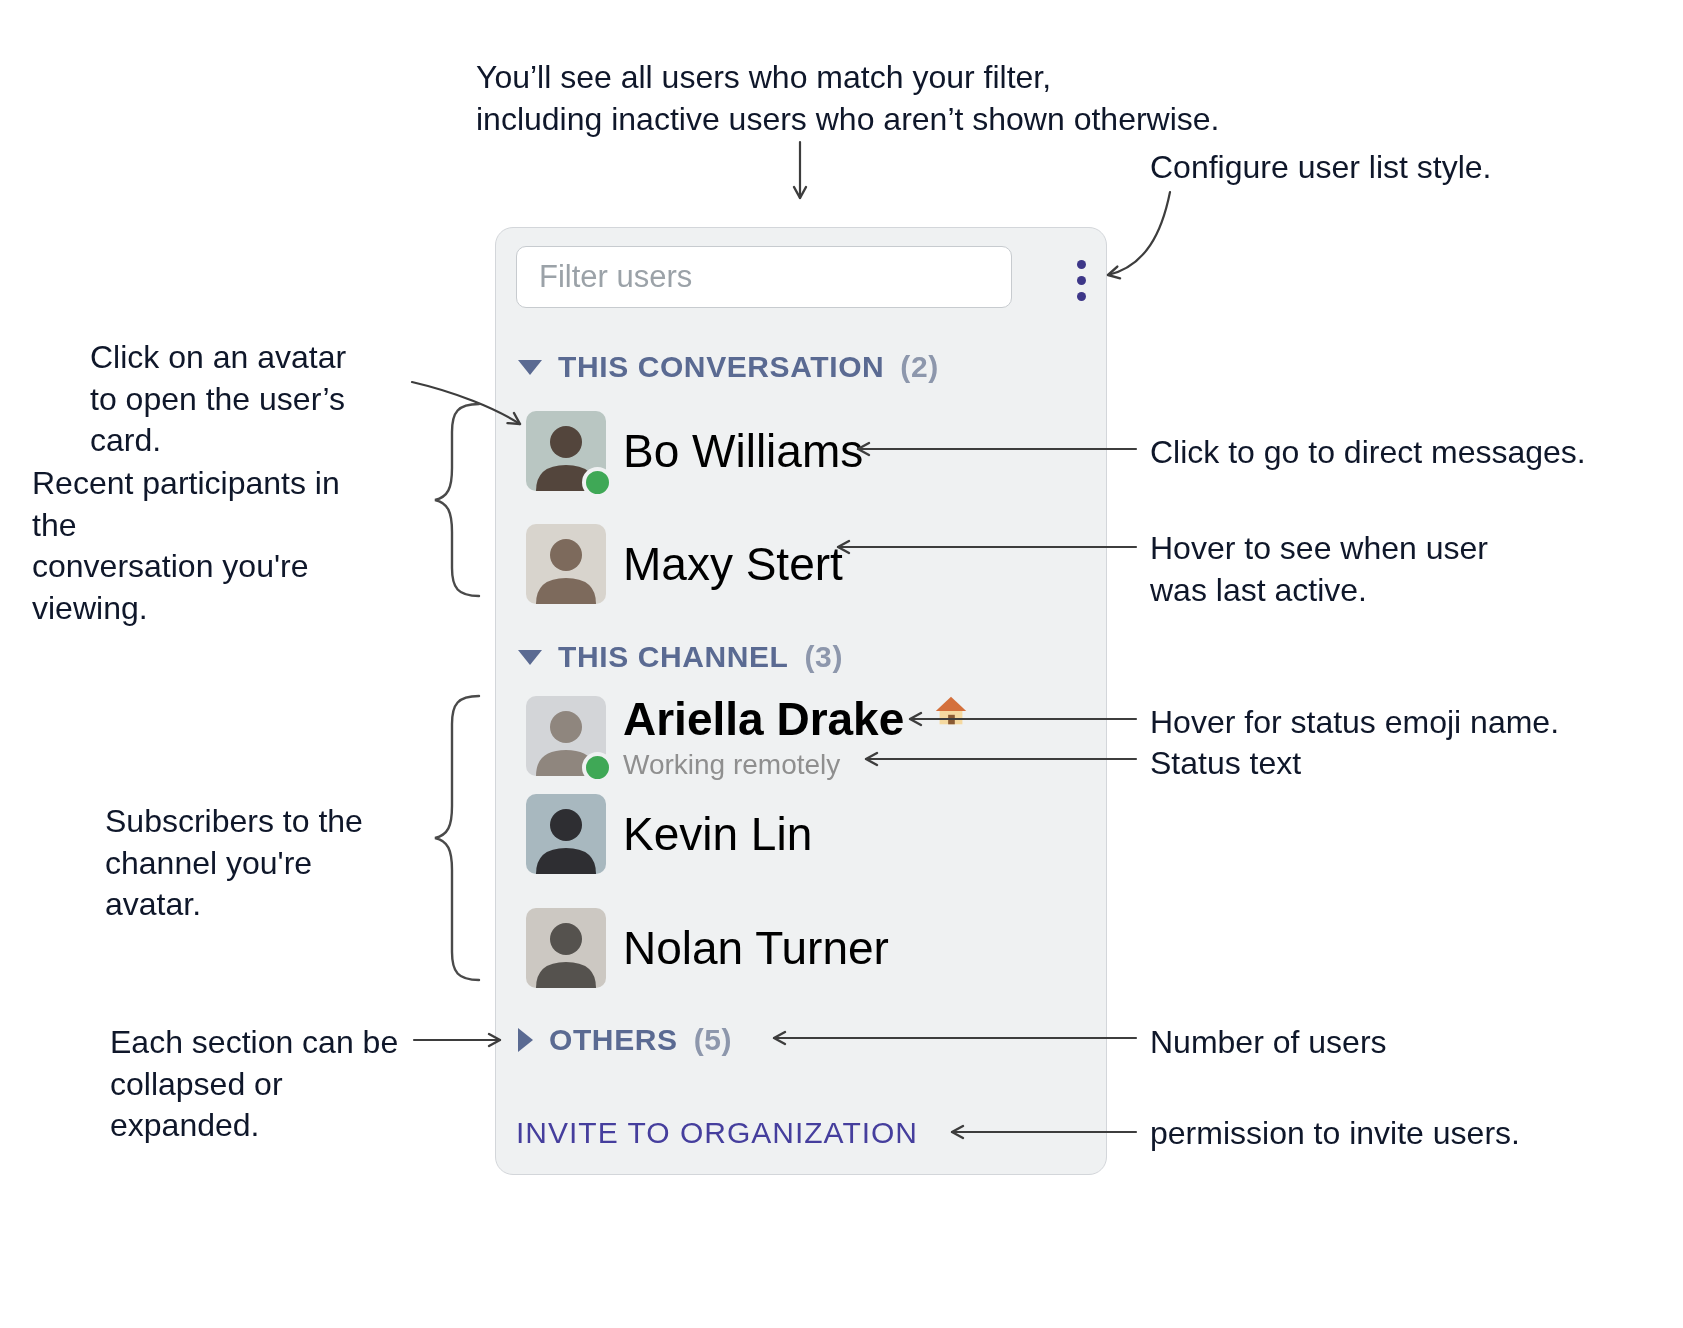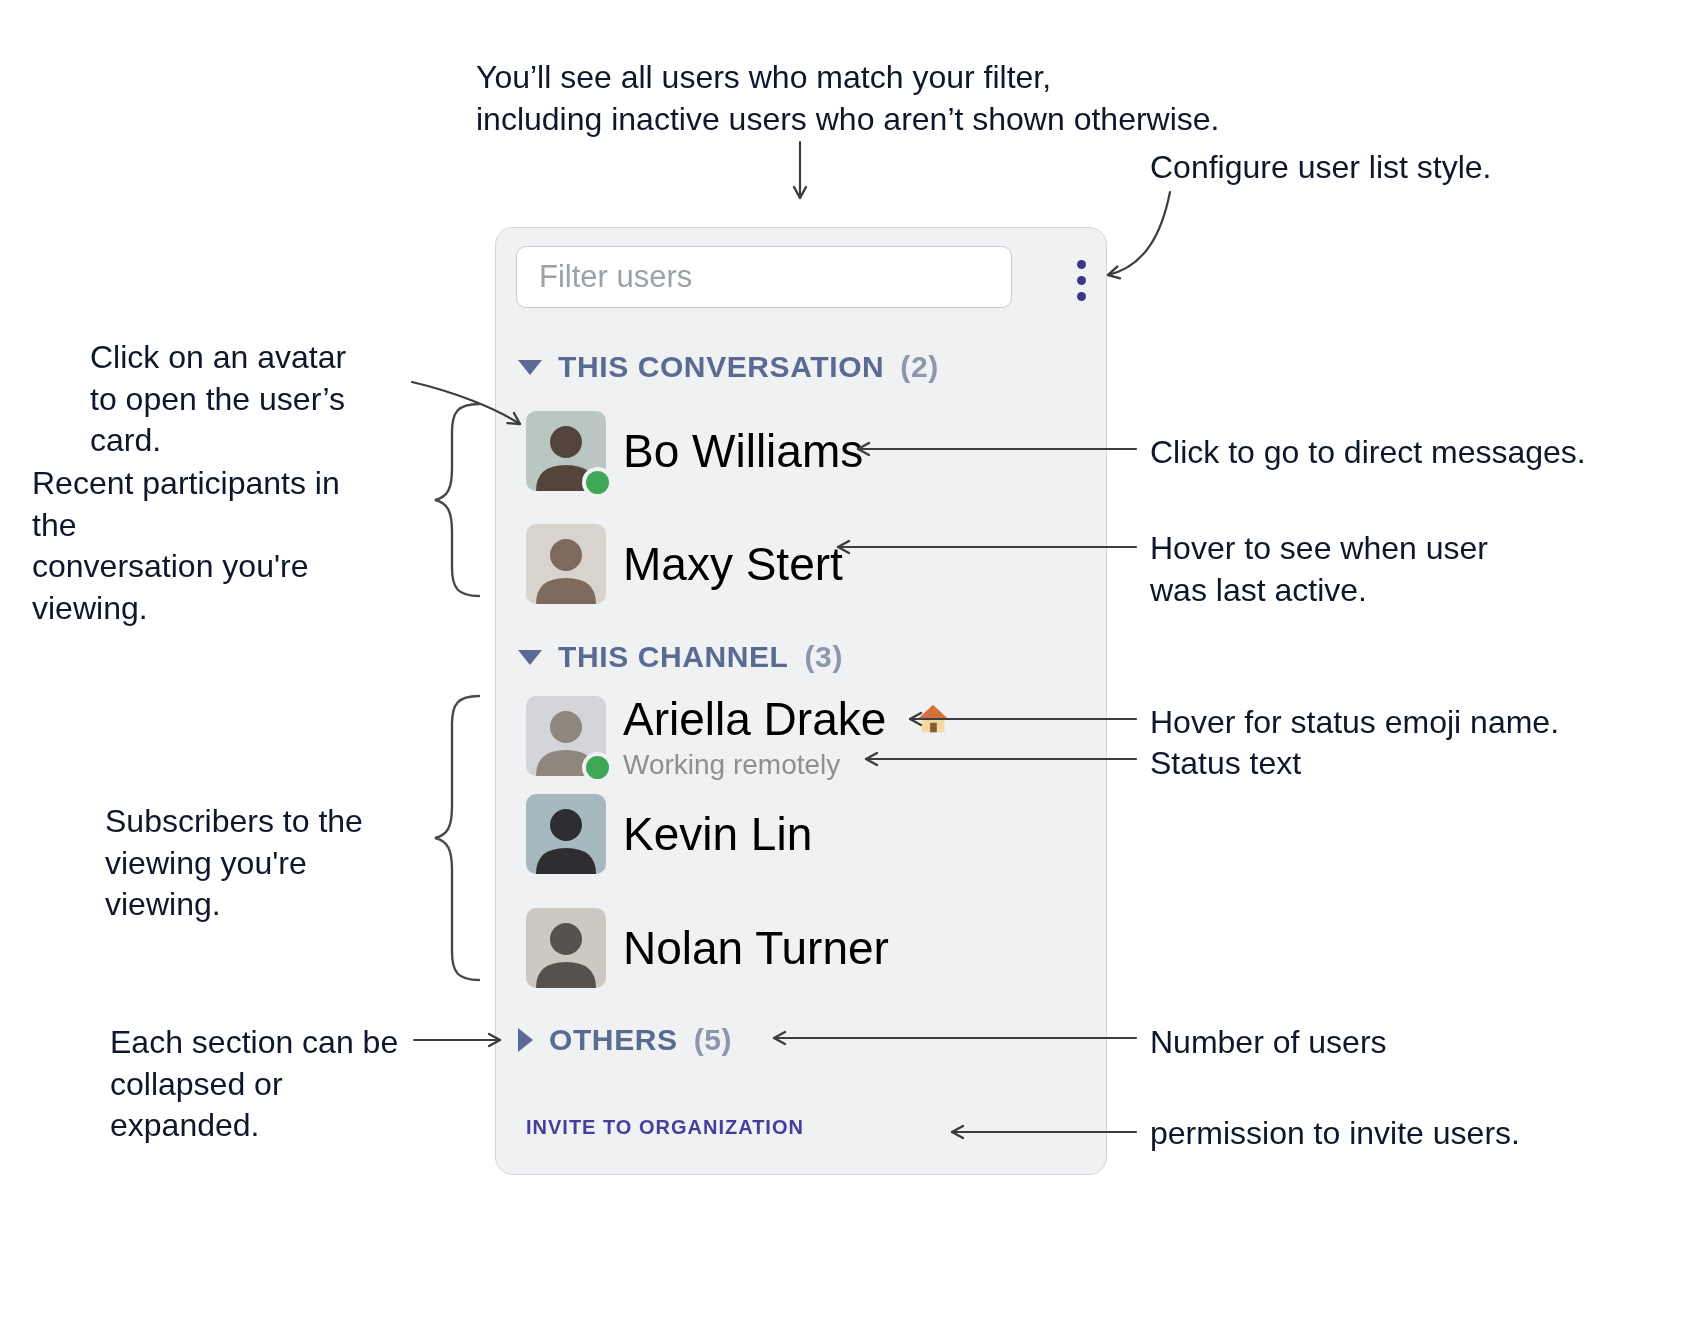--- a/index.html
+++ b/index.html
@@ -42,24 +42,24 @@
   .av-maxy{background:#d8d4cd;}    .av-maxy .ph{fill:#7d6a5c;}
   .av-ariella{background:#d3d5d8;} .av-ariella .ph{fill:#8f867e;}
   .av-kevin{background:#a8b8bf;}   .av-kevin .ph{fill:#2e2e32;}
   .av-nolan{background:#ccc8c2;}   .av-nolan .ph{fill:#55524e;}
   .presence-dot{
     position:absolute;width:23px;height:23px;border-radius:50%;
     background:#3fa856;border:4px solid #eff1f2;right:-7px;bottom:-7px;
   }
   .user-name{font-size:46px;color:#000000;}
   .user-text{display:flex;flex-direction:column;gap:3px;}
-  .name-line{display:flex;align-items:center;gap:28px;}
+  .name-line{display:flex;align-items:flex-start;gap:28px;font-weight:bold;}
   .status-text{font-size:28px;color:#8f8f8f;}
   .invite{
-    position:absolute;left:30px;top:888px;font-size:20px;font-weight:700;
+    position:absolute;left:20px;top:888px;font-size:30px;font-weight:400;
     letter-spacing:1px;color:#453e9d;cursor:pointer;
   }
   
   .note{
     position:absolute;font-size:32px;line-height:1.3;color:#0f172a;z-index:2;
   }
   .note.right-align{text-align:left;}
   
   .overlay{
     position:absolute;left:0;top:0;width:1683px;height:1328px;
@@ -178,21 +178,21 @@
     <div>to open the user’s card.</div>
   </div>
 
   <div class="note right-align" style="left:32px;top:463px;width:355px">
     <div>Recent participants in the</div>
     <div>conversation you're viewing.</div>
   </div>
 
   <div class="note right-align" style="left:105px;top:801px;width:295px">
     <div>Subscribers to the</div>
-    <div>viewing you're viewing.</div>
+    <div>channel you're avatar.</div>
   </div>
 
   <div class="note right-align" style="left:110px;top:1022px;width:290px">
     <div>Each section can be</div>
     <div>collapsed or expanded.</div>
   </div>
 
   <div class="note" style="left:1150px;top:432px">Click to go to direct messages.</div>
 
   <div class="note" style="left:1150px;top:528px">

